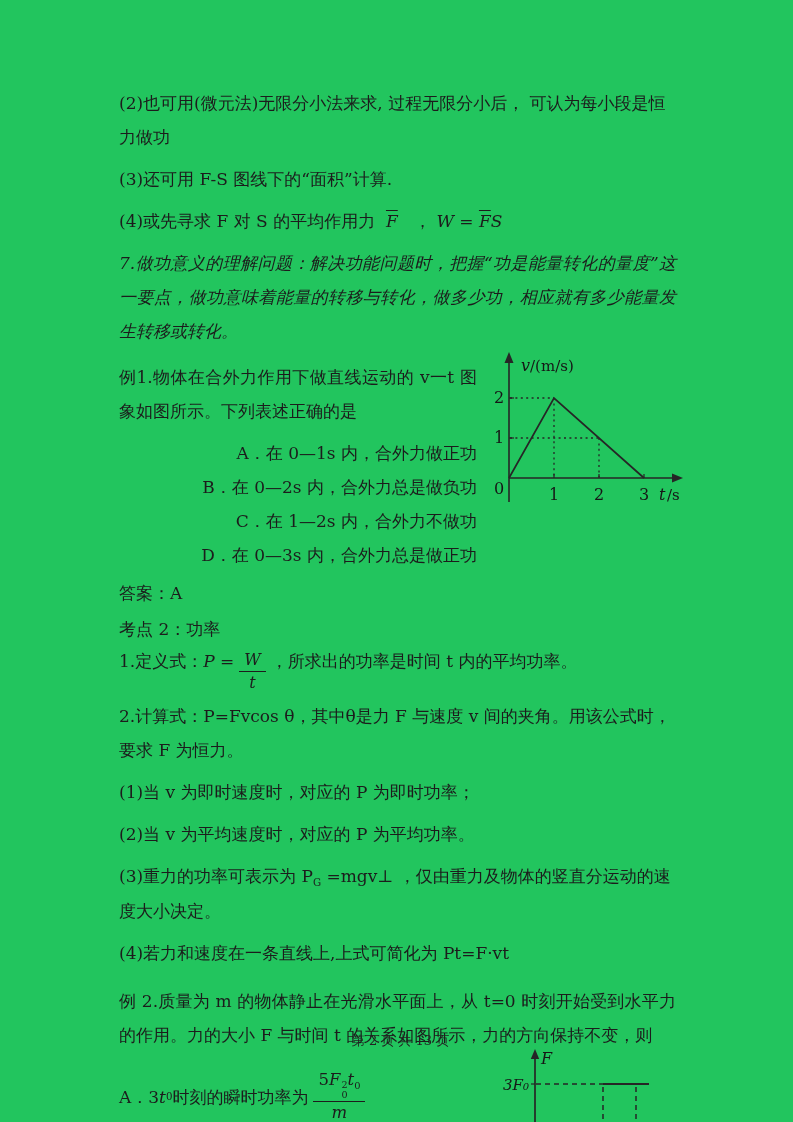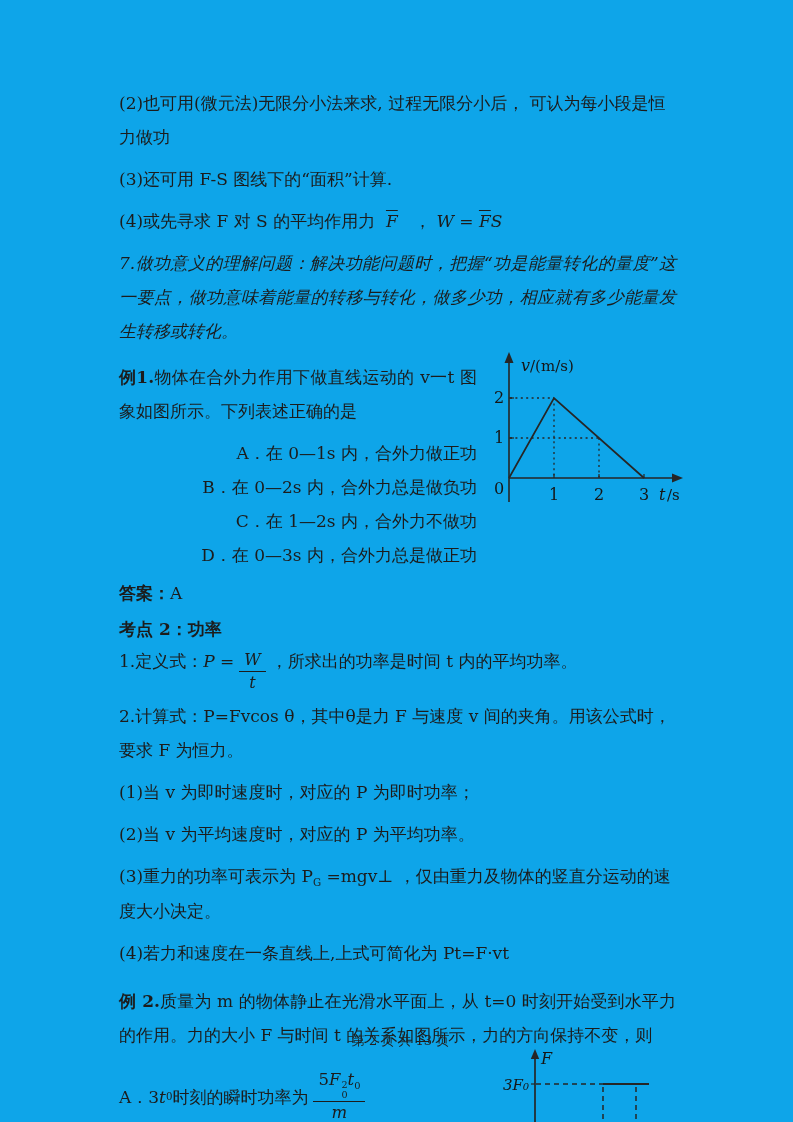--- a/index.html
+++ b/index.html
@@ -3,26 +3,26 @@
 <meta charset="utf-8">
 <style>
   html,body{margin:0;padding:0;}
   body{
     width:793px;height:1122px;
     background:#ffffff;
     font-family:"DejaVu Serif","Liberation Serif",serif;
     color:#1c1c1c;
     font-size:17px;
   }
-  .page{position:relative;width:793px;height:1122px;overflow:hidden;background:#0ea5e9;}
+  .page{position:relative;width:793px;height:1122px;overflow:hidden;background:#22c55e;}
   .content{position:absolute;left:119px;top:86px;width:557px;}
   p{margin:0;}
   .line{line-height:2.0;margin-bottom:8px;}
   .just{text-align:justify;}
-  .b{font-weight:bold;}
+  .b{font-weight:normal;}
   .var{font-style:italic;}
   .ov{font-style:italic;text-decoration:overline;}
   sub{font-size:0.6em;}
   .para7{margin-bottom:12px;font-style:italic;}
   
   .frac{display:inline-flex;flex-direction:column;align-items:center;vertical-align:middle;margin:0 5px;line-height:1.25;}
   .frac .num{padding:0 5px 1px;border-bottom:1.4px solid #1c1c1c;}
   .frac .den{padding-top:1px;}
   .ss{display:inline-flex;flex-direction:column;align-items:center;font-size:0.58em;line-height:1.05;vertical-align:-0.35em;margin-left:1px;}
   

